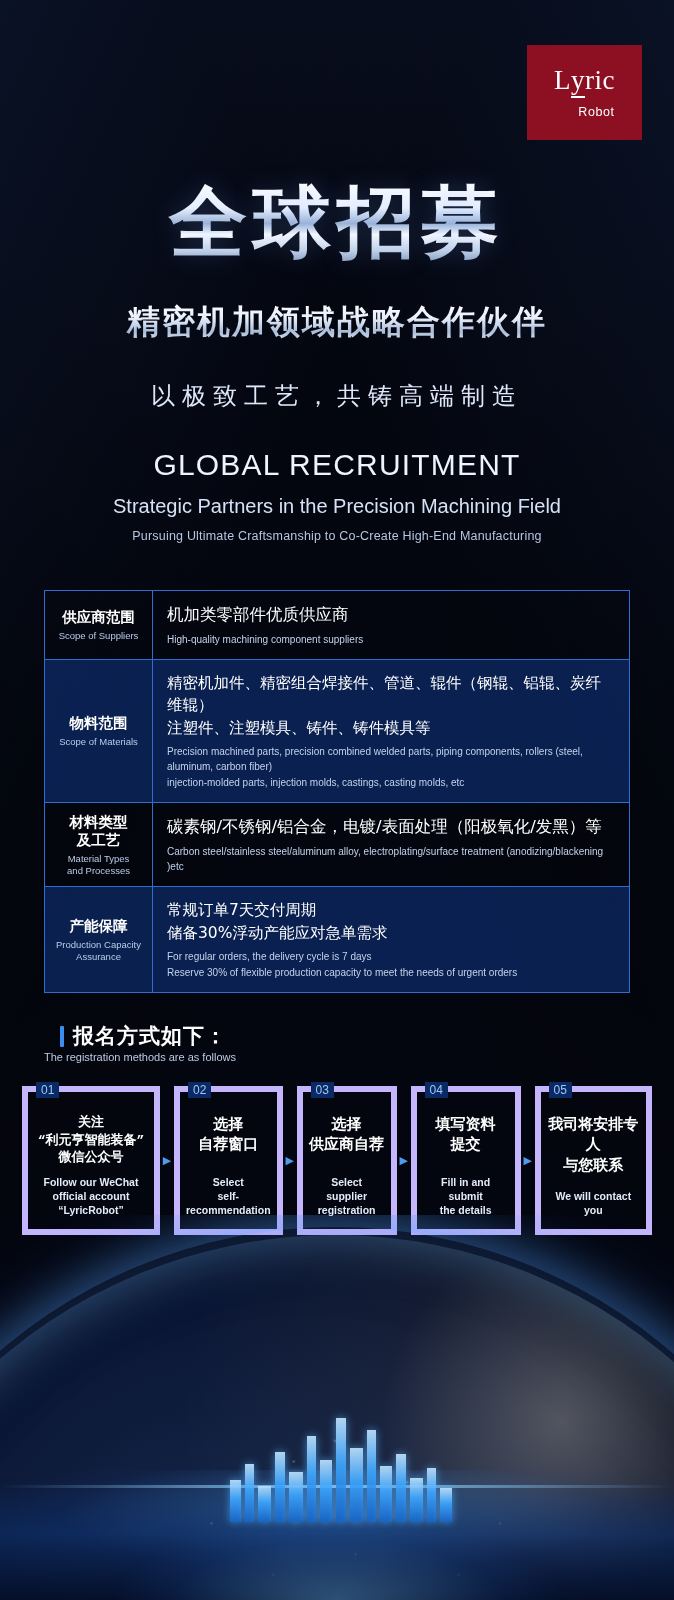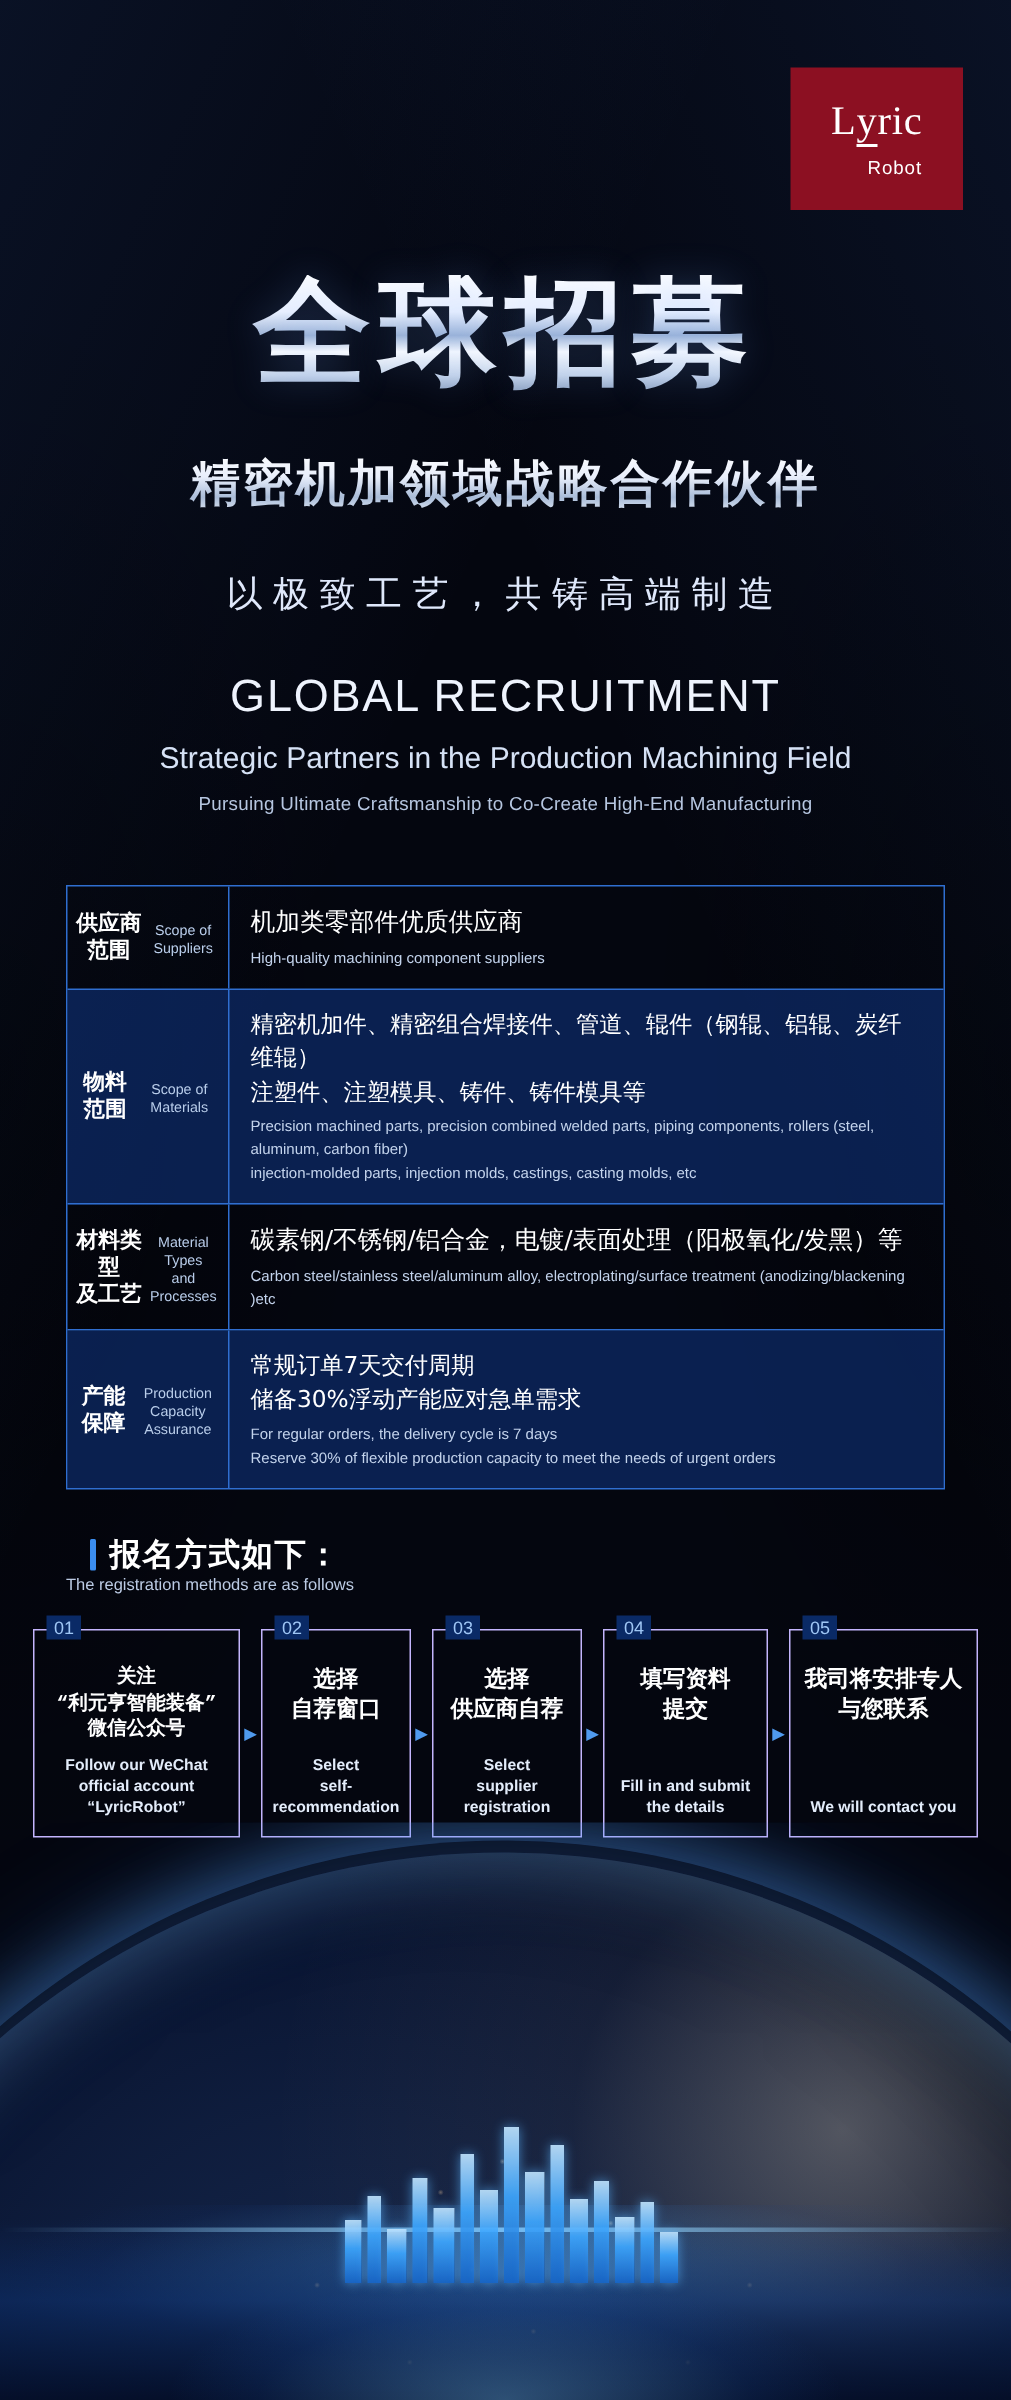--- a/index.html
+++ b/index.html
@@ -163,21 +163,21 @@
     border-bottom: 1px solid #2f6ed0;
     min-height: 64px;
   }
   .row:last-child { border-bottom: none; }
   .row.alt { background: rgba(17,55,135,0.55); }
   .cell-label {
     width: 108px;
     flex: 0 0 108px;
     border-right: 1px solid #2f6ed0;
     display: flex;
-    flex-direction: row;
+    flex-direction: column;
     align-items: center;
     justify-content: center;
     text-align: center;
     padding: 8px 4px;
     box-sizing: border-box;
   }
   .cell-label .cn {
     color: #ffffff;
     font-size: 14.5px;
     font-weight: bold;
@@ -250,21 +250,21 @@
   .steps {
     position: absolute;
     left: 22px;
     top: 1086px;
     width: 630px;
     display: flex;
     align-items: stretch;
   }
   .step {
     position: relative;
-    border: 1px solid #c4b5fd;
+    border: 6px solid #c4b5fd;
     box-sizing: border-box;
     padding: 18px 6px 12px 6px;
     text-align: center;
     display: flex;
     flex-direction: column;
     justify-content: flex-start;
     min-height: 132px;
   }
   .step .num {
     position: absolute;
@@ -412,21 +412,21 @@
     <div class="logo-main">
       <span>L</span><span class="y-under">y</span><span>ric</span>
     </div>
     <div class="logo-sub">Robot</div>
   </div>
 
   <div class="headline">全球招募</div>
   <div class="subhead">精密机加领域战略合作伙伴</div>
   <div class="tagline">以极致工艺，共铸高端制造</div>
   <div class="en-title">GLOBAL RECRUITMENT</div>
-  <div class="en-sub">Strategic Partners in the Production Machining Field</div>
+  <div class="en-sub">Strategic Partners in the Precision Machining Field</div>
   <div class="en-sub2">Pursuing Ultimate Craftsmanship to Co-Create High-End Manufacturing</div>
 
   <div class="table">
 
     <div class="row">
       <div class="cell-label">
         <div class="cn">供应商范围</div>
         <div class="en">Scope of Suppliers</div>
       </div>
       <div class="cell-body">

